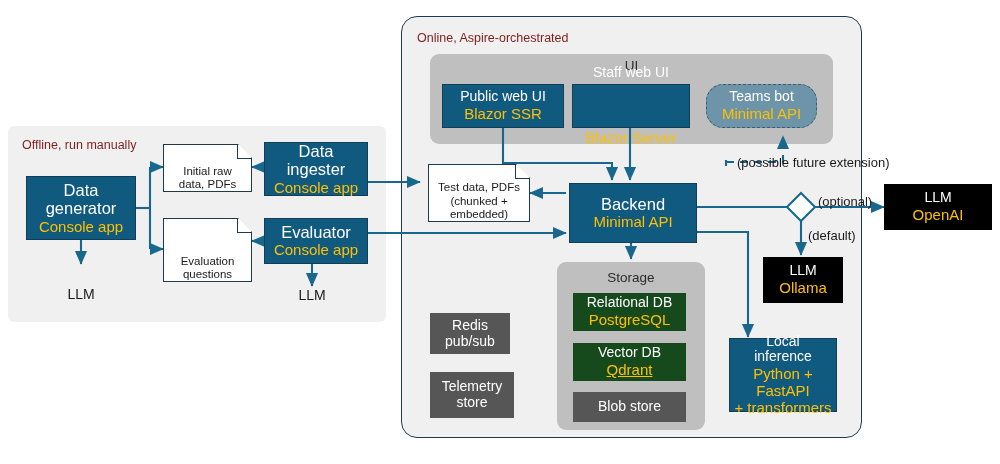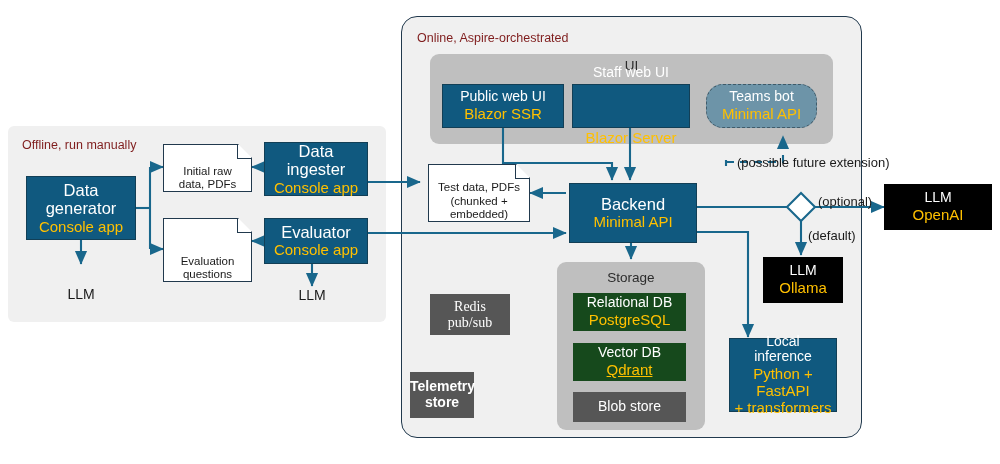--- a/index.html
+++ b/index.html
@@ -181,26 +181,26 @@
       <div class="t-sm">(chunked +</div>
       <div class="t-sm">embedded)</div>
     </div>
   </div>
 
   <div class="box blue" style="left:569px;top:183px;width:128px;height:60px;">
     <div class="t-lg">Backend</div>
     <div class="sub">Minimal API</div>
   </div>
 
-  <div class="box grey" style="left:430px;top:294px;width:80px;height:41px;font-family:Liberation Serif, serif;">
+  <div class="box grey" style="left:430px;top:313px;width:80px;height:41px;">
     <div class="t1">Redis</div>
     <div class="t1">pub/sub</div>
   </div>
 
-  <div class="box grey" style="left:410px;top:372px;width:64px;height:46px;font-weight:bold;">
+  <div class="box grey" style="left:430px;top:372px;width:84px;height:46px;">
     <div class="t1">Telemetry</div>
     <div class="t1">store</div>
   </div>
 
   <div class="box green" style="left:573px;top:293px;width:113px;height:38px;">
     <div class="t1">Relational DB</div>
     <div class="sub">PostgreSQL</div>
   </div>
 
   <div class="box green" style="left:573px;top:343px;width:113px;height:38px;">

